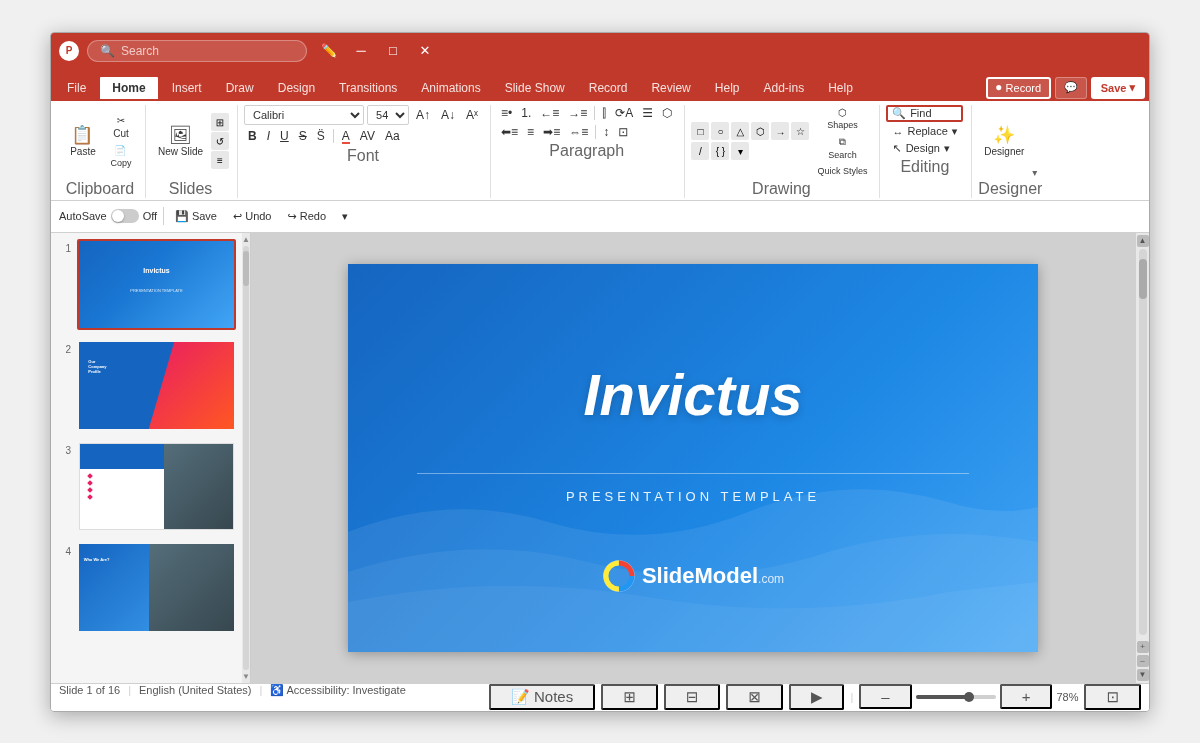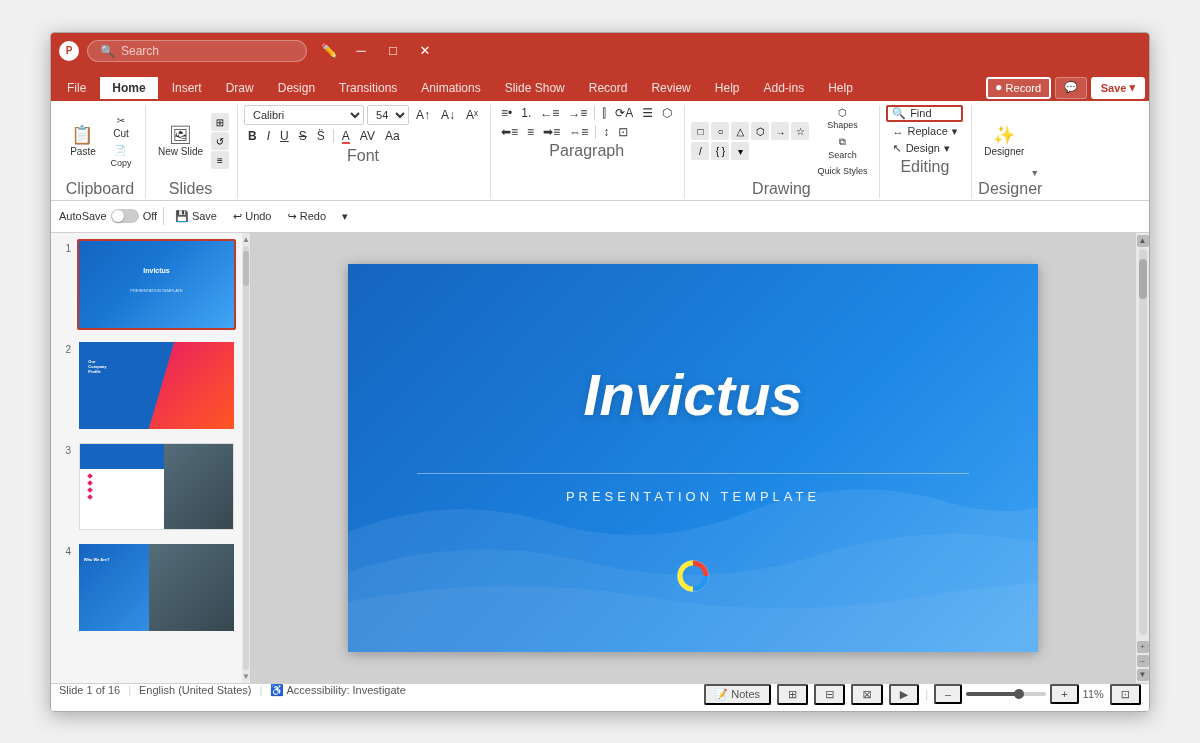--- a/index.html
+++ b/index.html
@@ -440,23 +440,23 @@
     }
     .zoom-knob {
       width: 10px; height: 10px;
       background: #555;
       border-radius: 50%;
       position: absolute;
       top: -3px; left: 60%;
     }
     .status-icon-btn {
       cursor: pointer;
-      font-size: 11px;
+      font-size: 15px;
       color: #555;
-      padding: 2px 9px;
+      padding: 2px 20px;
       border-radius: 2px;
     }
     .font-select {
       border: 1px solid #d0d0d0;
       border-radius: 2px;
       padding: 1px 4px;
       font-size: 11px;
       color: #333;
       background: #fff;
       width: 120px;
@@ -812,20 +812,23 @@
         <div class="slide-subtitle">PRESENTATION TEMPLATE</div>
 
         <div class="slide-logo">
 
           <svg width="34" height="34" viewBox="0 0 34 34" xmlns="http://www.w3.org/2000/svg">
             <circle cx="17" cy="17" r="15" fill="none" stroke="#fff" stroke-width="1.5" opacity="0.5"></circle>
             <path d="M17,4 A13,13 0 0,1 30,17" stroke="#f44336" stroke-width="5" fill="none"></path>
             <path d="M30,17 A13,13 0 0,1 17,30" stroke="#2196f3" stroke-width="5" fill="none"></path>
             <path d="M17,30 A13,13 0 0,1 4,17 A13,13 0 0,1 17,4" stroke="#ffeb3b" stroke-width="5" fill="none"></path>
           </svg>
+          <span style="color:#fff;font-size:22px;font-weight:700">
+            <span>SlideModel</span><span style="font-size:12px;font-weight:400;opacity:0.8">.com</span>
+          </span>
         </div>
 
       </div>
     </div>
 
     <div class="right-scroll">
       <div class="scroll-btn">▲</div>
       <div class="scroll-track">
         <div class="scroll-thumb"></div>
       </div>
@@ -857,19 +860,19 @@
       <button class="status-icon-btn">⊠</button>
       <button class="status-icon-btn">▶</button>
       <span style="color:#d0d0d0">|</span>
       <div class="zoom-slider">
         <button class="status-icon-btn">–</button>
         <div class="zoom-track">
           <div class="zoom-fill"></div>
           <div class="zoom-knob"></div>
         </div>
         <button class="status-icon-btn">+</button>
-        <span>11%</span>
+        <span>78%</span>
       </div>
       <button class="status-icon-btn">⊡</button>
     </div>
   </div>
 
 </div>
 
 </body></html>

